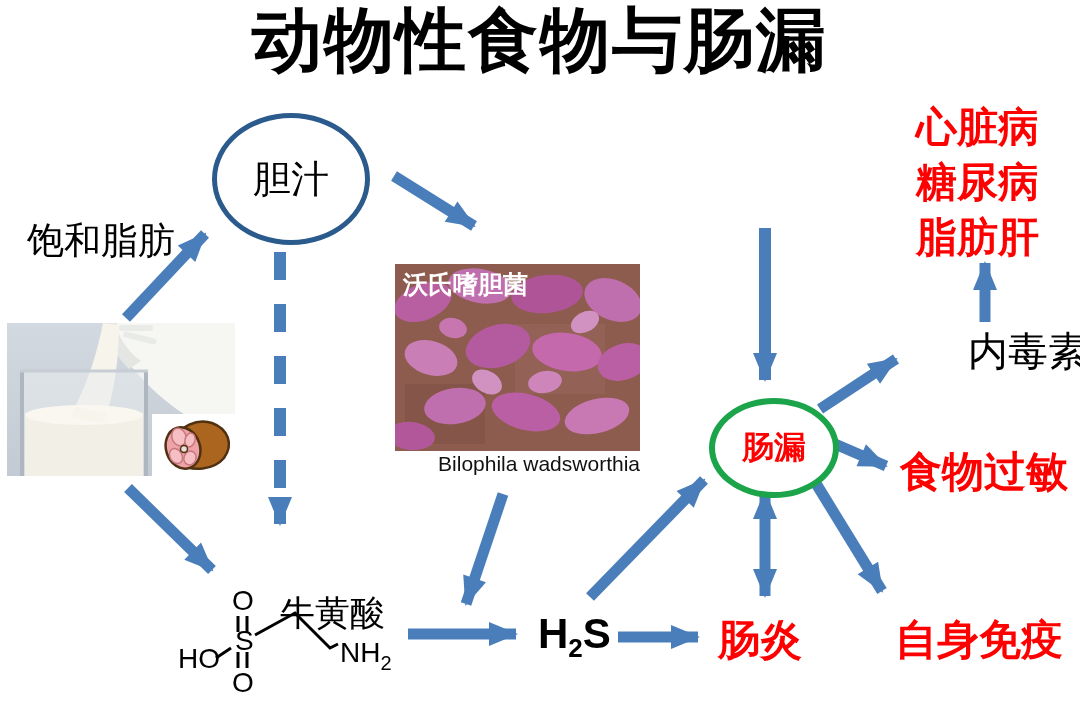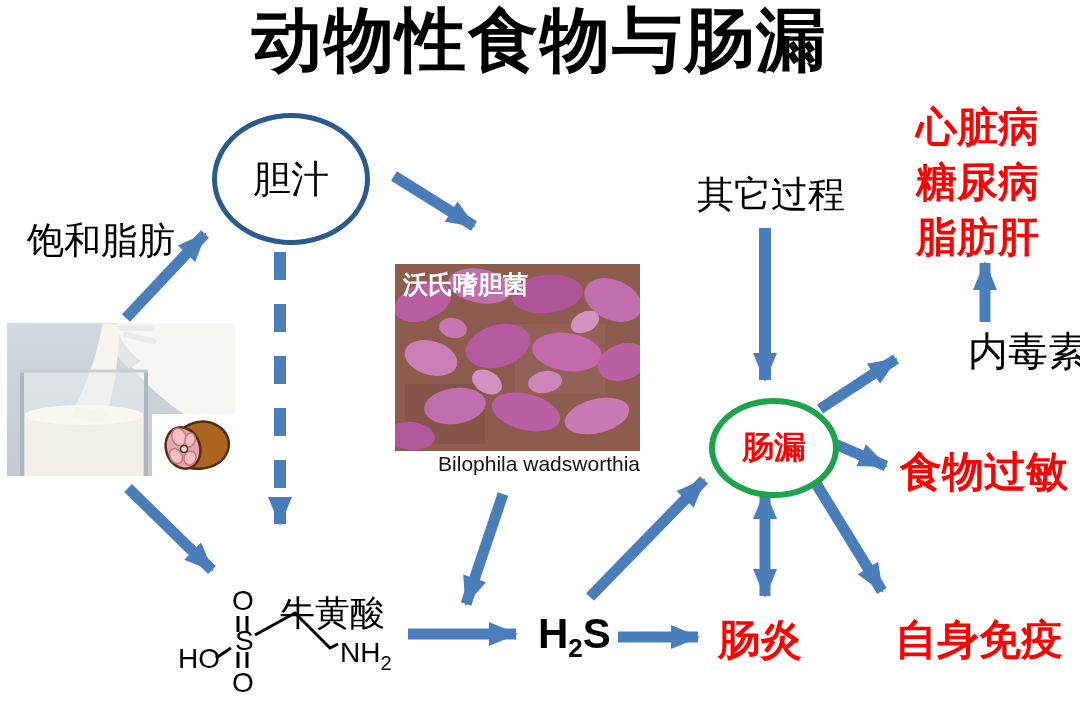--- a/index.html
+++ b/index.html
@@ -161,21 +161,20 @@
       <text class="chem-t" x="77" y="64">S</text>
       <text class="chem-t" x="74" y="24">O</text>
       <text class="chem-t" x="74" y="106">O</text>
       <text class="chem-t" x="182" y="76"><tspan>NH</tspan><tspan dy="8" font-size="20">2</tspan></text>
     </svg>
   </div>
   <div class="label taurine-label">牛黄酸</div>
 
   <div class="label h2s"><span>H</span><sub>2</sub><span>S</span></div>
 
-  <div class="label black36" style="left:697px;top:170px;">其它过程</div>
 
   <div class="disease-stack">
     <div>心脏病</div>
     <div>糖尿病</div>
     <div>脂肪肝</div>
   </div>
 
   <div class="label" style="left:968px;top:324px;font-size:40px;">内毒素</div>
 
   <div class="leaky-ellipse">

